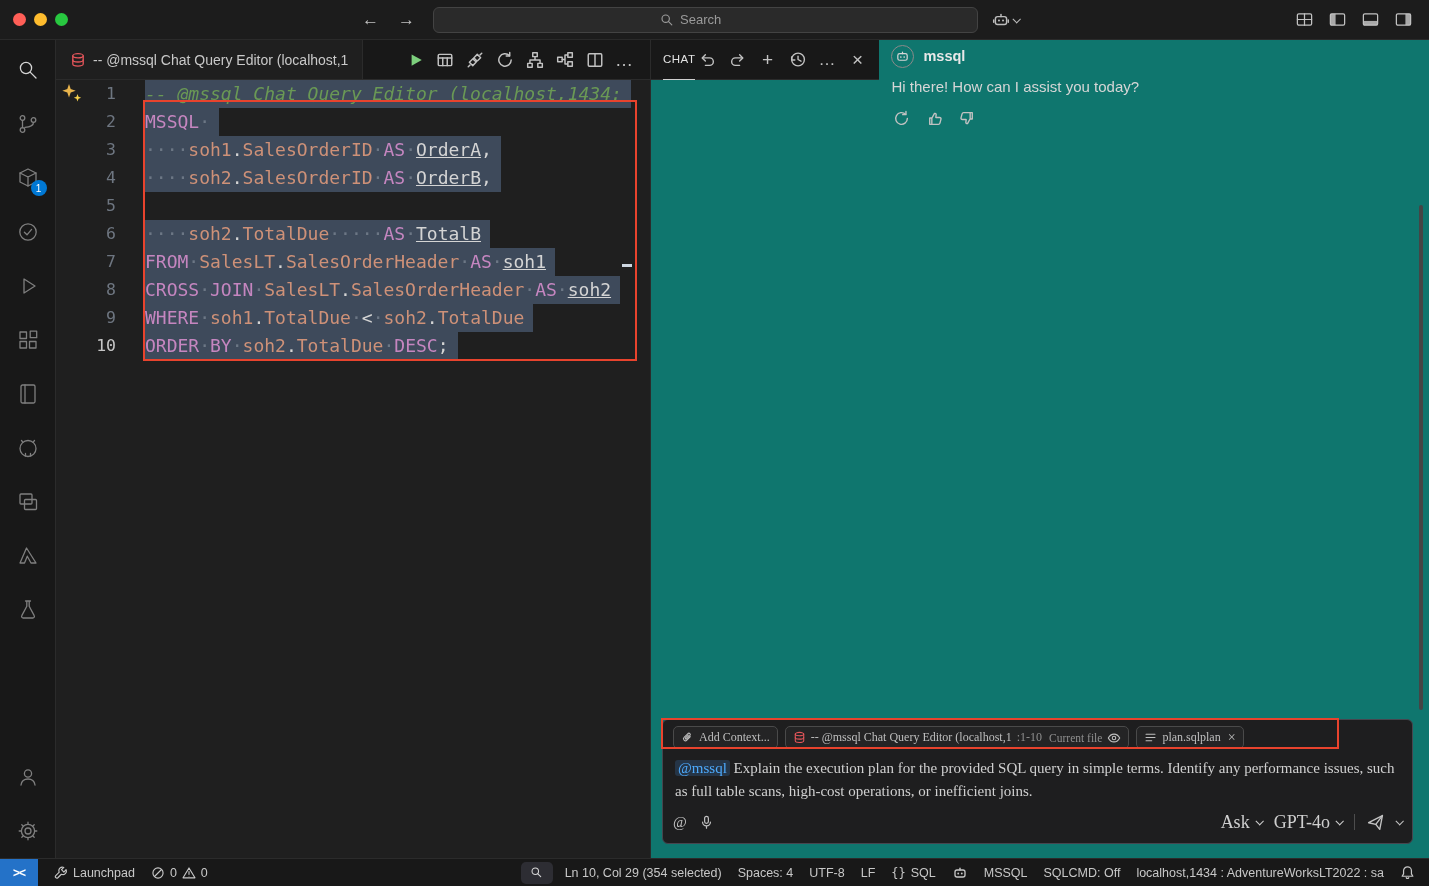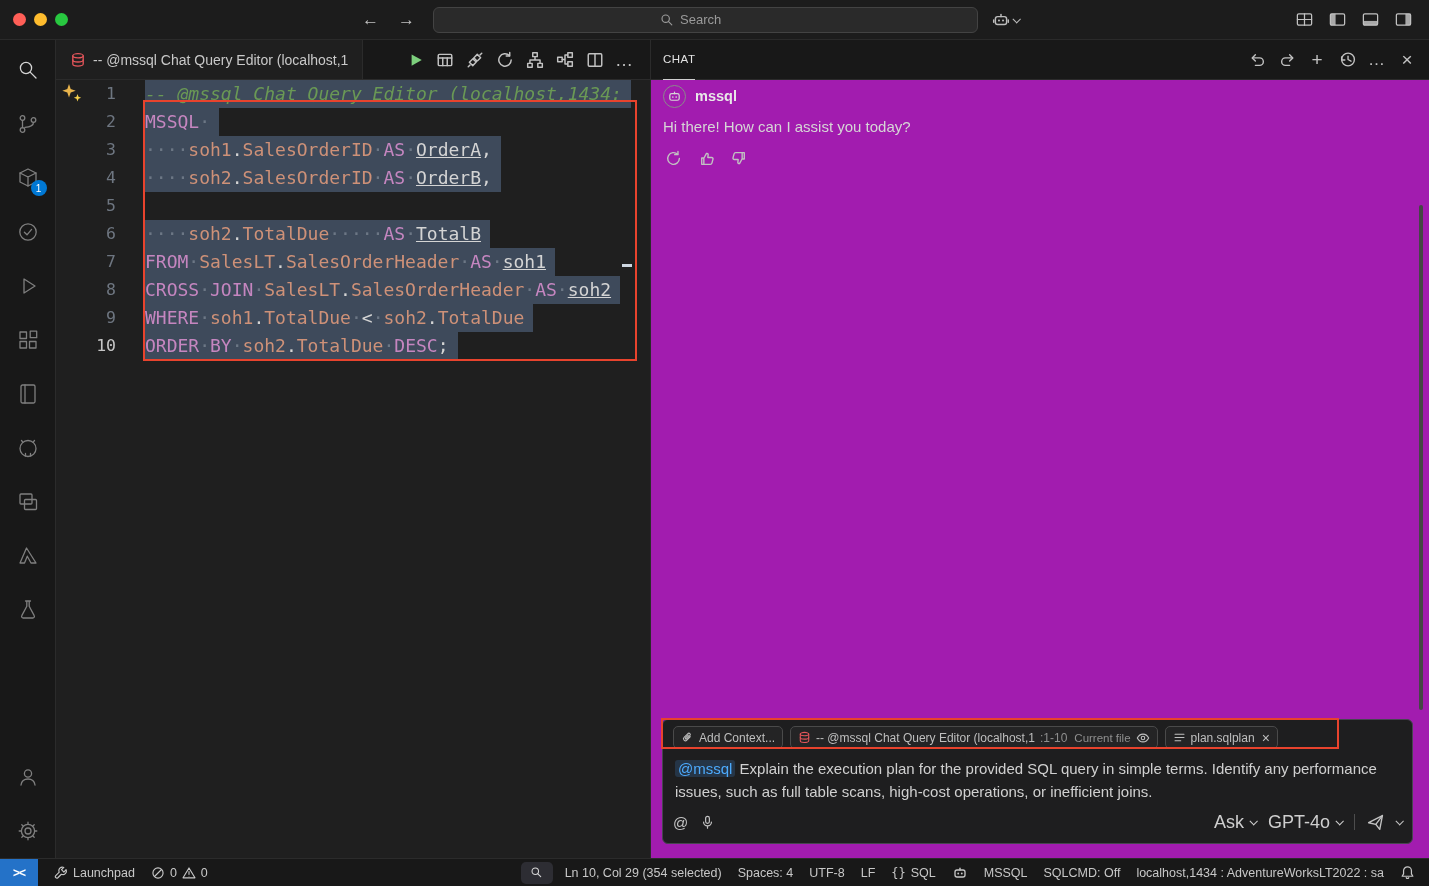--- a/index.html
+++ b/index.html
@@ -53,35 +53,35 @@
   .tk-id { color:#ce9178; }
   .tk-al { color:#d4d4d4;text-decoration:underline; }
   .tk-p { color:#d4d4d4; }
   .tk-ws { color:rgba(205,215,225,0.32); }
   .annot { position:absolute; border:2px solid #e8432d; pointer-events:none; }
   .editor-annot { left:87px; top:20px; width:494px; height:261px; }
   .sparkles { position:absolute; left:5px; top:3px; }
   .stray-cursor { position:absolute; left:566px; top:184px; width:10px; height:2.5px; background:#cdd6e0; }
 
   
-  .chatpanel { flex:1; border-left:1px solid #2b2b2b; background:#a21caf; position:relative; display:flex; flex-direction:column; }
+  .chatpanel { flex:1; border-left:1px solid #2b2b2b; background:#0f766e; position:relative; display:flex; flex-direction:row; }
   .chat-header { height:40px; flex:0 0 40px; background:#181818; border-bottom:1px solid #2b2b2b; display:flex; align-items:center; padding:0 10px 0 12px; }
   .chat-title { font-size:11.5px; letter-spacing:.5px; color:#e3e3e3; height:40px; display:flex; align-items:center; border-bottom:1px solid #cfcfcf; cursor:pointer; }
   .chat-header-actions { margin-left:auto; display:flex; align-items:center; gap:6px; color:#c5c5c5; }
   .chat-header-actions .btn { width:24px; height:24px; border-radius:4px; font-size:17px; }
   .chat-body { flex:1; padding:4px 12px 0 12px; position:relative; }
   .agent-row { display:flex; align-items:center; gap:9px; height:24px; }
   .avatar { width:23px; height:23px; border-radius:50%; border:1px solid #8a8a8a; display:flex; align-items:center; justify-content:center; color:#d6d6d6; }
   .agent-name { font-size:14.5px; font-weight:bold; color:#e8e8e8; }
   .chat-msg { margin-top:10px; font-size:15px; color:#d6d6d6; }
   .msg-actions { margin-top:13px; display:flex; gap:13px; color:#bdbdbd; }
   .msg-actions .btn { width:20px; height:20px; }
   .chat-scrollbar { position:absolute; right:6px; top:165px; width:4px; height:505px; background:#454545; border-radius:2px; }
 
-  .chat-input-wrap { position:absolute; left:11px; right:16px; bottom:14px; border:1px solid #46464f; border-radius:6px; background:#1e1e1f; padding:6px 10px 8px 10px; }
+  .chat-input-wrap { position:absolute; left:11px; right:16px; bottom:14px; border:1px solid #46464f; border-radius:6px; background:#1e1e1f; padding:6px 10px 8px 10px;font-family:Liberation Serif, serif; }
   .chips-annot { left:-2px; top:-2px; width:678px; height:31px; }
   .chips-row { display:flex; gap:7px; margin-bottom:8px; align-items:center; }
   .chip { height:23px; border:1px solid #4a4a4a; border-radius:5px; background:#242425; display:inline-flex; align-items:center; gap:5px; padding:0 7px; font-size:12px; color:#bfbfbf; cursor:pointer; white-space:nowrap; }
   .chip .dim { color:#8f8f8f; }
   .chip .note { color:#8f8f8f; font-size:11.5px; margin-left:2px; }
   .chat-text { font-size:15px; line-height:23px; color:#d0d0d0; margin:2px 2px 6px 2px; min-height:46px; cursor:text; }
   .mention { color:#4daafc; background:rgba(56,114,176,.28); border-radius:3px; padding:0 3px;text-align:right; }
   .input-toolbar { display:flex; align-items:center; gap:12px; height:26px; color:#c3c3c3; }
   .input-toolbar .spacer { flex:1; }
   .dd { display:flex; align-items:center; gap:6px; font-size:18px; cursor:pointer; color:#cfcfcf; }

